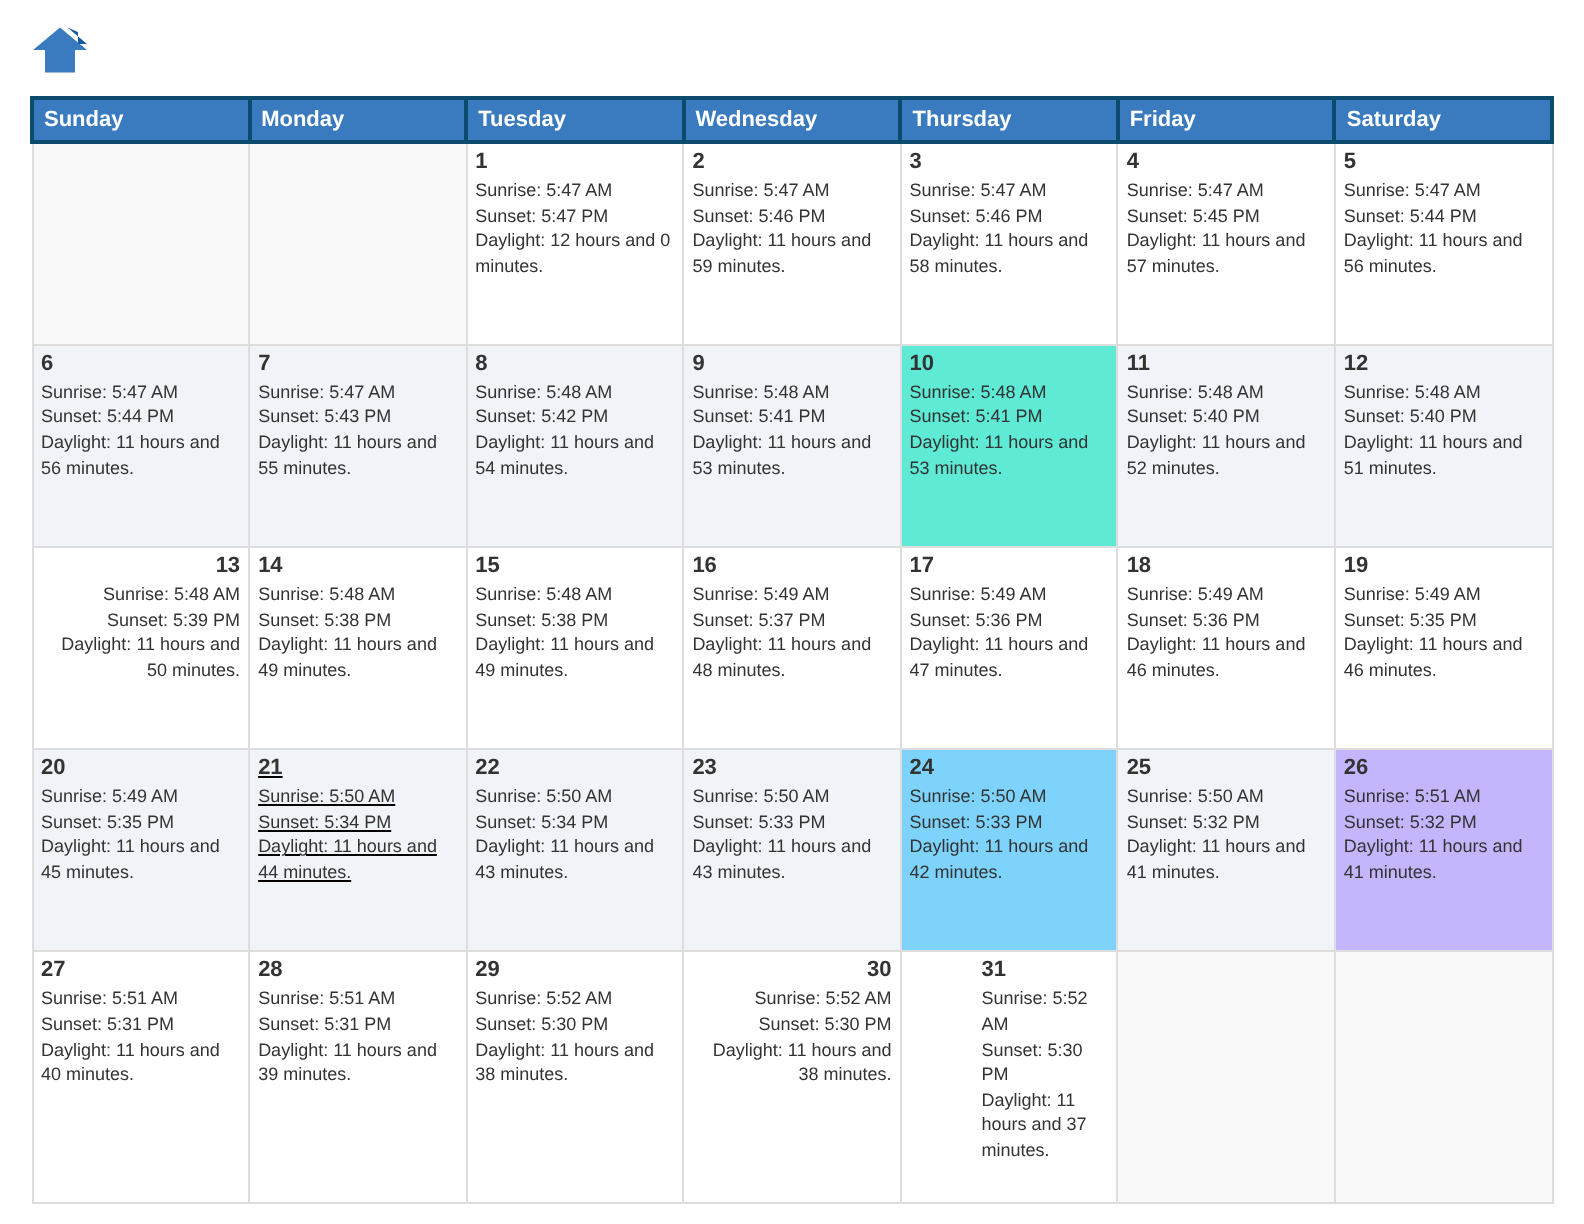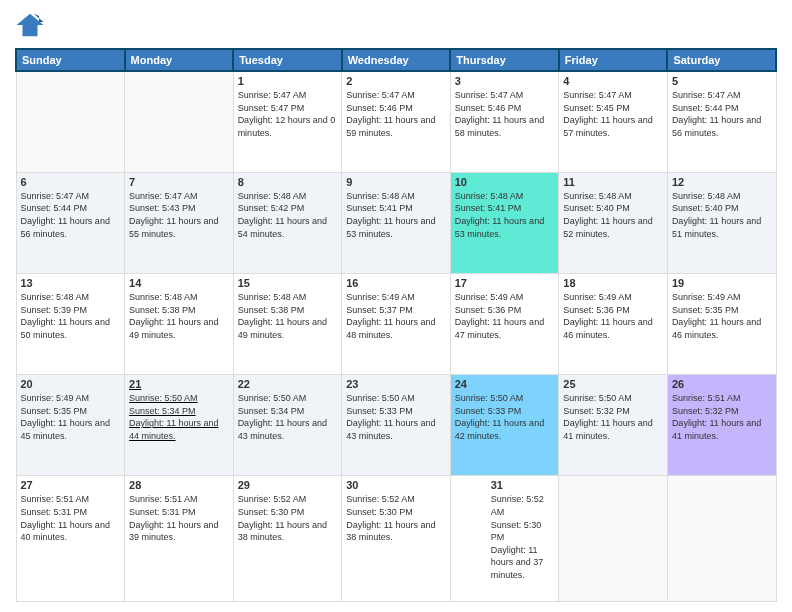--- a/index.html
+++ b/index.html
@@ -177,21 +177,21 @@
           <td style="background: rgb(240, 244, 248);">
             <div class="day-num">11</div>
             <div class="day-info">Sunrise: 5:48 AM<br>Sunset: 5:40 PM<br>Daylight: 11 hours and 52 minutes.</div>
           </td>
           <td style="background: rgb(240, 244, 248);">
             <div class="day-num">12</div>
             <div class="day-info">Sunrise: 5:48 AM<br>Sunset: 5:40 PM<br>Daylight: 11 hours and 51 minutes.</div>
           </td>
         </tr>
         <tr>
-          <td style="background: rgb(255, 255, 255);">
+          <td style="background: rgb(255, 255, 255); text-align: right;">
             <div class="day-num">13</div>
             <div class="day-info">Sunrise: 5:48 AM<br>Sunset: 5:39 PM<br>Daylight: 11 hours and 50 minutes.</div>
           </td>
           <td style="background: rgb(255, 255, 255);">
             <div class="day-num">14</div>
             <div class="day-info">Sunrise: 5:48 AM<br>Sunset: 5:38 PM<br>Daylight: 11 hours and 49 minutes.</div>
           </td>
           <td style="background: rgb(255, 255, 255);">
             <div class="day-num">15</div>
             <div class="day-info">Sunrise: 5:48 AM<br>Sunset: 5:38 PM<br>Daylight: 11 hours and 49 minutes.</div>
@@ -249,21 +249,21 @@
             <div class="day-info">Sunrise: 5:51 AM<br>Sunset: 5:31 PM<br>Daylight: 11 hours and 40 minutes.</div>
           </td>
           <td style="background: rgb(255, 255, 255);">
             <div class="day-num">28</div>
             <div class="day-info">Sunrise: 5:51 AM<br>Sunset: 5:31 PM<br>Daylight: 11 hours and 39 minutes.</div>
           </td>
           <td style="background: rgb(255, 255, 255);">
             <div class="day-num">29</div>
             <div class="day-info">Sunrise: 5:52 AM<br>Sunset: 5:30 PM<br>Daylight: 11 hours and 38 minutes.</div>
           </td>
-          <td style="background: rgb(255, 255, 255);">
+          <td style="background: rgb(255, 255, 255); text-align: right;">
             <div class="day-num">30</div>
             <div class="day-info">Sunrise: 5:52 AM<br>Sunset: 5:30 PM<br>Daylight: 11 hours and 38 minutes.</div>
           </td>
           <td style="background: rgb(255, 255, 255); padding-left: 40px;">
             <div class="day-num">31</div>
             <div class="day-info">Sunrise: 5:52 AM<br>Sunset: 5:30 PM<br>Daylight: 11 hours and 37 minutes.</div>
           </td>
           <td class="empty-cell"></td>
           <td class="empty-cell"></td>
         </tr>

